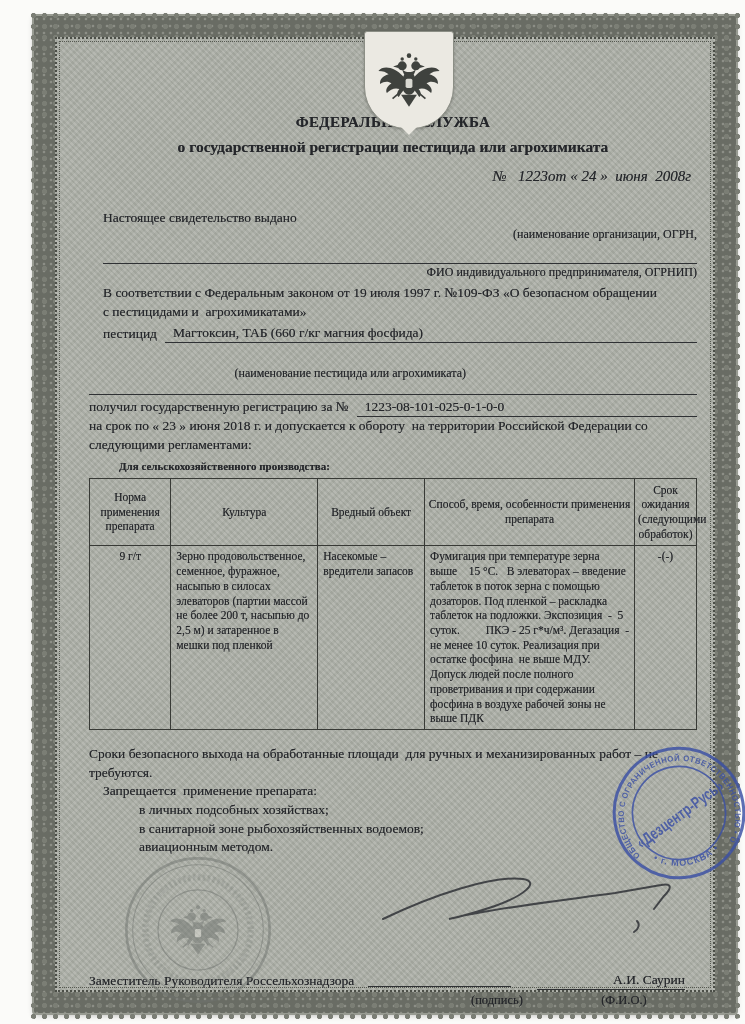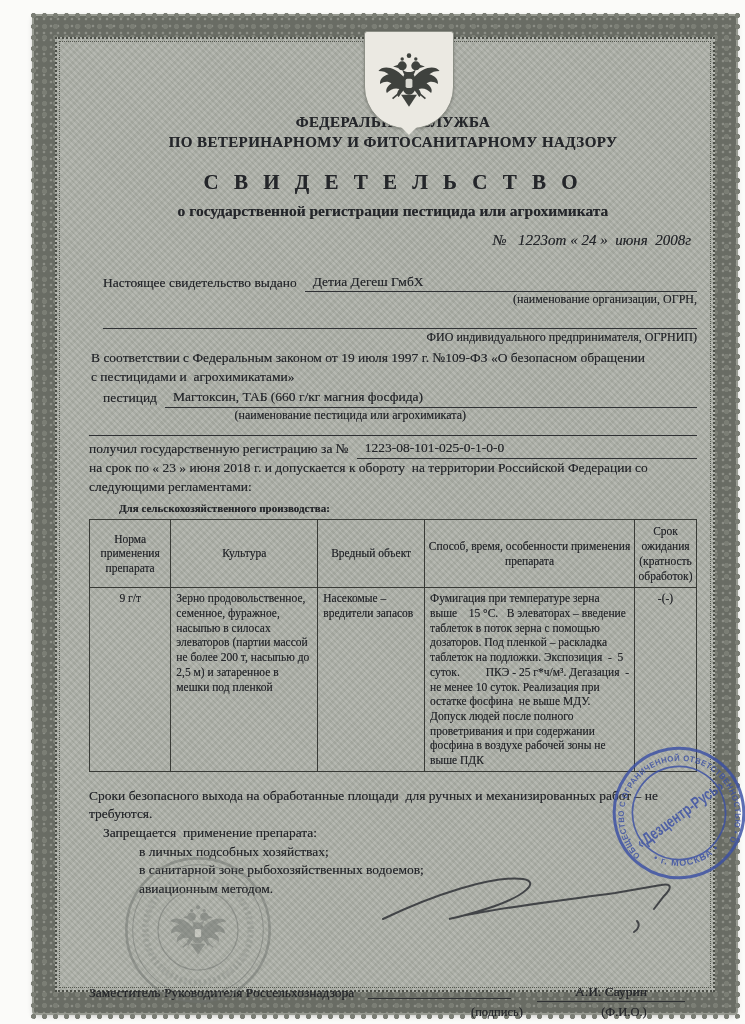--- a/index.html
+++ b/index.html
@@ -41,32 +41,32 @@
   .agency{font-size:15px;font-weight:bold;letter-spacing:.4px;line-height:1.32;}
   .doc-title{font-size:21px;font-weight:bold;letter-spacing:5px;margin-top:15px;}
   .doc-subtitle{font-size:15.5px;font-weight:bold;margin-top:3px;}
   .numrow{display:flex;justify-content:flex-end;margin-top:9px;font-size:15px;padding:0 6px 0 14px;font-style:italic;}
   .row-line{display:flex;align-items:flex-end;margin-left:14px;}
   .row-line .lbl{white-space:nowrap;}
   .row-line .val{flex:1;border-bottom:1.4px solid #2f3134;margin-left:8px;padding:0 4px 0 8px;}
   .caption{font-size:12px;text-align:right;line-height:1.2;}
   .rule{height:0;border-bottom:1.4px solid #2f3134;}
   .blankline{margin:11px 0 1px 14px;border-bottom:1.4px solid #2f3134;height:10px;}
-  .lawtext{margin-left:2px;margin-top:5px;}
+  .lawtext{margin-left:14px;margin-top:5px;}
   .tbl-caption{font-size:11px;font-weight:bold;margin:5px 0 3px 30px;}
   table.reg{border-collapse:collapse;width:100%;font-size:11.5px;line-height:1.28;table-layout:fixed;padding-left:32px;}
   table.reg th, table.reg td{border:1.6px solid #383a36;padding:3px 5px;vertical-align:top;font-weight:normal;}
   table.reg th{text-align:center;vertical-align:middle;padding:4px 3px;}
   td.c{text-align:center;margin-top:41px;}
   .note{margin-top:15px;margin-left:0;}
   .prohibited{margin-top:0;margin-left:14px;}
   .prohibited-items{margin-left:50px;}
   .footer-line{display:flex;align-items:flex-end;margin-top:84px;font-size:13.5px;}
   .sig-space{flex:1;border-bottom:1.4px solid #2f3134;margin:0 26px 3px 14px;height:12px;}
-  .name-box{width:148px;text-align:center;border-bottom:1.4px solid #2f3134;margin-right:12px;}
+  .name-box{width:148px;text-align:right;border-bottom:1.4px solid #2f3134;margin-right:12px;margin-top:30px;}
   .footer-captions{display:flex;font-size:12.5px;margin-top:2px;}
   .cap-sign{margin-left:342px;width:160px;text-align:center;}
   .cap-fio{margin-left:auto;width:148px;text-align:center;margin-right:12px;}
   
   .shield{
     position:absolute;left:307px;top:-8px;width:88px;height:96px;
     background:#ebe9e2;border:1px solid #8b8e85;border-radius:3px 3px 42px 42px;
     display:flex;align-items:center;justify-content:center;z-index:5;
     box-shadow:0 1px 3px rgba(0,0,0,.25);
   }
@@ -109,50 +109,47 @@
 
       <div class="shield">
         <svg class="eagle-top" width="68" height="58" viewBox="0 0 120 100">
           <use href="#eagle"></use>
         </svg>
       </div>
 
       <div class="content">
 
         <div class="center agency">ФЕДЕРАЛЬНАЯ СЛУЖБА</div>
-        <div class="center agency">ПО ВЕТЕРИНАРНОМУ И ФИТОСАНИТАРНОМУ НАДЗОРУ</div>
-
-        <div class="center doc-title">С В И Д Е Т Е Л Ь С Т В О</div>
+
         <div class="center doc-subtitle">о государственной регистрации пестицида или агрохимиката</div>
 
         <div class="numrow">
           <span>
             <span>№</span>&nbsp;&nbsp;
             <span>1223</span>
           </span>
           <span class="pre">от « 24 »  июня  2008г</span>
         </div>
 
         <div class="row-line" style="margin-top:22px;">
           <span class="lbl">Настоящее свидетельство выдано</span>
-          <span class="val">Детиа Дегеш ГмбХ</span>
         </div>
         <div class="caption">(наименование организации, ОГРН,</div>
 
         <div class="blankline"></div>
         <div class="caption">ФИО индивидуального предпринимателя, ОГРНИП)</div>
 
         <div class="lawtext">В соответствии с Федеральным законом от 19 июля 1997 г. №109-ФЗ «О безопасном обращении</div>
         <div class="lawtext pre" style="margin-top:0;">с пестицидами и  агрохимикатами»</div>
 
         <div class="row-line" style="margin-top:2px;">
           <span class="lbl">пестицид</span>
           <span class="val">Магтоксин, ТАБ (660 г/кг магния фосфида)</span>
         </div>
-        <div class="caption" style="width:62%;">(наименование пестицида или агрохимиката)</div>
+        <div class="caption" style="width:62%;margin-top:23px;">(наименование пестицида или агрохимиката)</div>
 
         <div class="rule" style="margin-top:13px;"></div>
 
         <div class="row-line" style="margin-top:3px;margin-left:0;align-items:center;">
           <span class="lbl">получил государственную регистрацию за №</span>
           <span class="val">1223-08-101-025-0-1-0-0</span>
         </div>
         <div class="pre">на срок по « 23 » июня 2018 г. и допускается к обороту  на территории Российской Федерации со</div>
         <div>следующими регламентами:</div>
 
@@ -165,21 +162,21 @@
               <col style="width:17.6%">
               <col style="width:34.6%">
               <col style="width:10.2%">
           </colgroup>
           <thead>
             <tr>
               <th>Норма применения препарата</th>
               <th>Культура</th>
               <th>Вредный объект</th>
               <th>Способ, время, особенности применения препарата</th>
-              <th>Срок ожидания (кратность обработок)</th>
+              <th>Срок ожидания (следующими обработок)</th>
             </tr>
           </thead>
           <tbody>
             <tr>
               <td class="c">9 г/т</td>
               <td>Зерно продовольственное, семенное, фуражное, насыпью в силосах элеваторов (партии массой не более 200 т, насыпью до 2,5 м) и затаренное в мешки под пленкой</td>
               <td>Насекомые – вредители запасов</td>
               <td class="pre">Фумигация при температуре зерна выше    15 °С.   В элеваторах – введение таблеток в поток зерна с помощью дозаторов. Под пленкой – раскладка таблеток на подложки. Экспозиция  -  5 суток.         ПКЭ - 25 г*ч/м³. Дегазация  -  не менее 10 суток. Реализация при остатке фосфина  не выше МДУ. Допуск людей после полного проветривания и при содержании фосфина в воздухе рабочей зоны не выше ПДК</td>
               <td class="c">-(-)</td>
             </tr>

